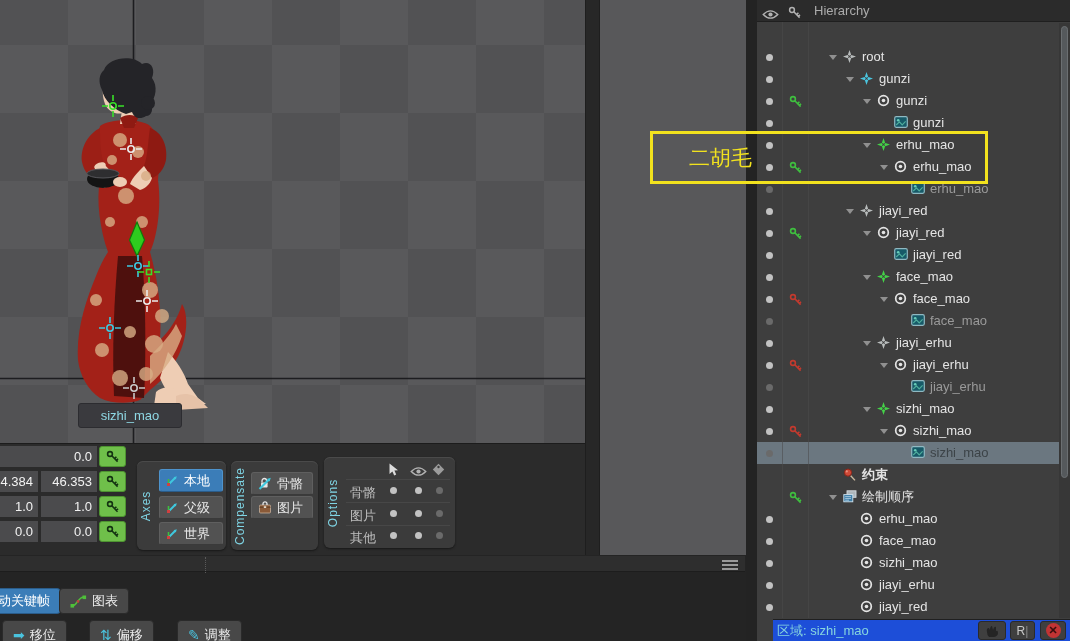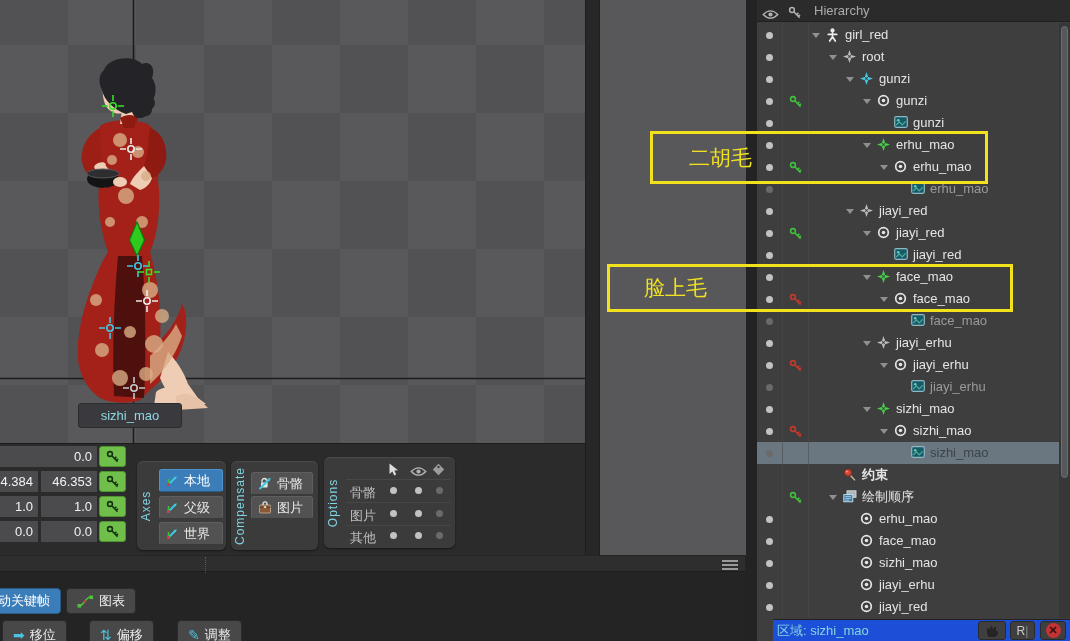--- a/index.html
+++ b/index.html
@@ -322,21 +322,21 @@
       <span class="tl-dotline"></span>
       <span class="menu-icon">
           <i></i>
           <i></i>
           <i></i>
         </span>
     </div>
     <div class="tbtn blue" style="left:-26px;top:33px">
       <span>自动关键帧</span>
     </div>
-    <div class="tbtn" style="left:66px;top:33px">
+    <div class="tbtn" style="left:59px;top:33px">
       <svg width="17" height="13" viewBox="0 0 17 13">
           <path d="M2 11 C7 11 8 2 14 2" fill="none" stroke="#4fc03a" stroke-width="1.6"></path>
           <rect x="0.5" y="9" width="3.6" height="3.6" fill="#4fc03a"></rect>
           <rect x="12.5" y="0.5" width="3.6" height="3.6" fill="#4fc03a"></rect>
           <circle cx="8" cy="6.4" r="1.3" fill="#c04040"></circle>
         </svg>
       <span>图表</span>
     </div>
     <div class="tbtn" style="left:2px;top:65px;height:30px">
       <span class="ci">➡</span>
@@ -351,31 +351,20 @@
       <span>调整</span>
     </div>
   </div>
 
   <div class="mid-splitter"></div>
   <div class="mid-panel"></div>
   <div class="right-splitter"></div>
 
   <div class="hierarchy">
     <div class="h-tree">
-        <div class="trow" style="top: 24px;">
-          <span class="tcell" style="left:0;width:25px">
-            <i class="dot"></i>
-          </span>
-          <span class="tri" style="left:55px"></span>
-          <span class="ticon" style="left:69px"><svg width="13" height="14" viewBox="0 0 12 14">
-              <circle cx="6" cy="2.4" r="2.1" fill="#ececec"></circle>
-              <path d="M6 4.8 V8.8 M1.8 6.4 H10.2 M6 8.8 L3.2 13 M6 8.8 L8.8 13" stroke="#ececec" stroke-width="1.7" fill="none" stroke-linecap="round"></path>
-            </svg></span>
-          <span class="tlabel" style="left:88px">girl_red</span>
-        </div>
         <div class="trow" style="top: 46px;">
           <span class="tcell" style="left:0;width:25px">
             <i class="dot"></i>
           </span>
           <span class="tri" style="left:72px"></span>
           <span class="ticon" style="left:86px"><svg width="13" height="13" viewBox="0 0 12 12">
               <path fill="#b9bdbd" d="M6 0 L7.5 4.3 L6 5.3 L4.5 4.3 Z M6 12 L7.5 7.7 L6 6.7 L4.5 7.7 Z M0 6 L4.3 4.5 L5.3 6 L4.3 7.5 Z M12 6 L7.7 4.5 L6.7 6 L7.7 7.5 Z"></path>
             </svg></span>
           <span class="tlabel" style="left:105px">root</span>
         </div>
@@ -726,17 +715,14 @@
       </div>
       <div class="sb-btn" style="left:267px;width:26px">
         <span class="x-circle">✕</span>
       </div>
     </div>
   </div>
 
   <div class="anno" style="left:650px;top:131px;width:338px;height:53px">
     <span class="lbl" style="left:36px">二胡毛</span>
   </div>
-  <div class="anno" style="left:607px;top:264px;width:406px;height:48px">
-    <span class="lbl" style="left:34px">脸上毛</span>
-  </div>
 
 </div>
 
 </body></html>

